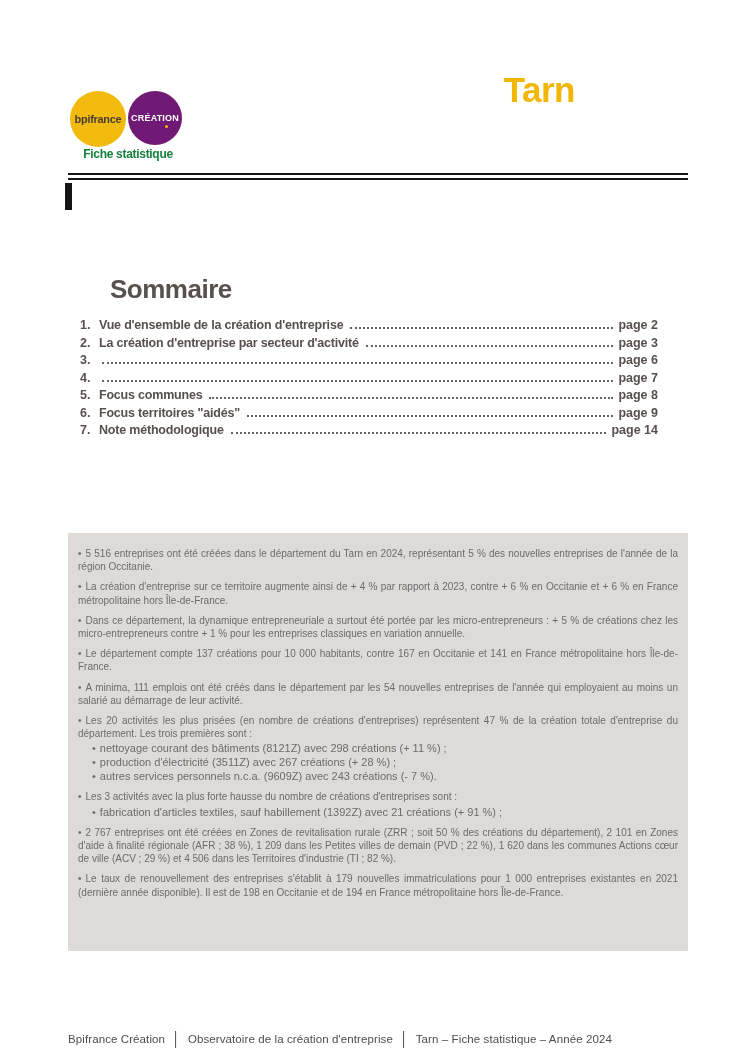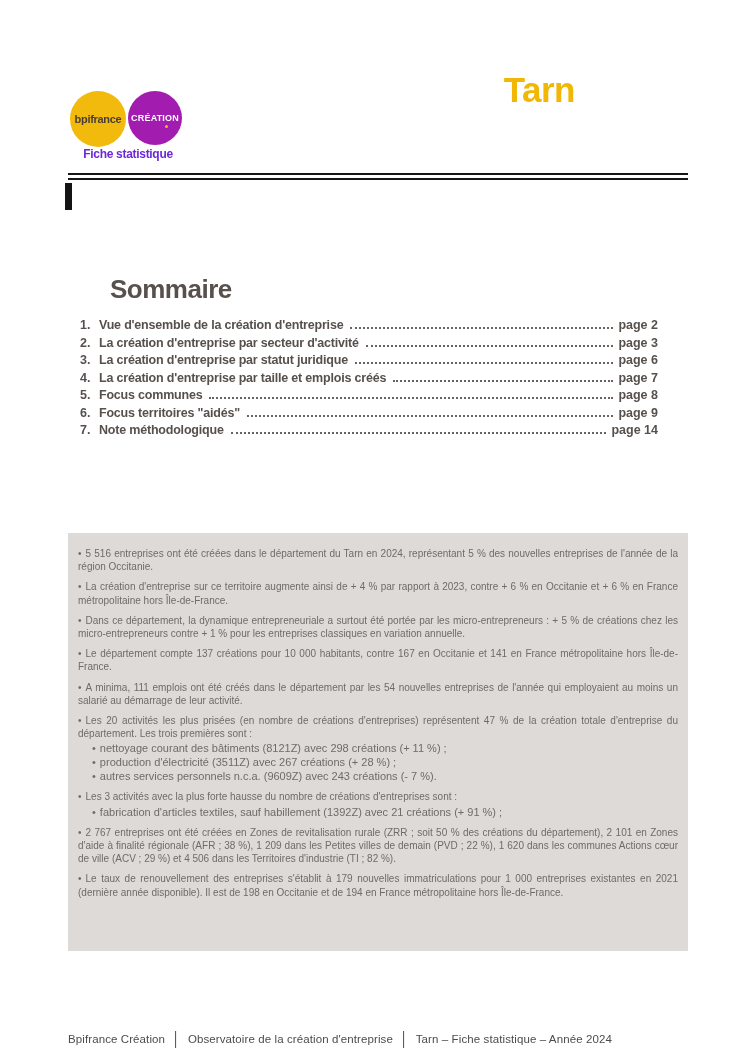--- a/index.html
+++ b/index.html
@@ -8,25 +8,25 @@
   .page {
     position:relative; width:750px; height:1061px; margin:16px auto;
     background:#ffffff; overflow:hidden;text-decoration:underline;
   }
 
   
   .logos { position:absolute; left:70px; top:75px; width:116px; }
   .circle { position:absolute; border-radius:50%; display:flex; align-items:center; justify-content:center; }
   .circle-bpi { left:0; top:0; width:56px; height:56px; background:#f2ba0c; }
   .circle-bpi span { font-size:11px; font-weight:bold; color:#4a3e33; letter-spacing:-0.3px; }
-  .circle-crea { left:58px; top:0; width:54px; height:54px; background:#a21caf; }
+  .circle-crea { left:58px; top:0; width:54px; height:54px; background:#701a75; }
   .circle-crea span { font-size:9px; font-weight:bold; color:#ffffff; letter-spacing:0.2px; }
   .crea-dot { position:absolute; left:69%; bottom:17px; width:3px; height:3px; background:#f2ba0c; border-radius:50%; }
   .tagline { position:absolute; left:62px; top:131px; width:132px; text-align:center;
-             font-size:12px; font-weight:bold; color:#6d28d9; letter-spacing:-0.3px; }
+             font-size:12px; font-weight:bold; color:#15803d; letter-spacing:-0.3px; }
 
   .title-block { position:absolute; left:295px; top:56px; width:280px; text-align:right; }
   .dept { font-size:35px; font-weight:bold; color:#f2b705; letter-spacing:-0.5px; line-height:1.0; }
   .doc-title { font-size:19px; font-weight:bold; color:#4a443f; letter-spacing:-0.6px; line-height:1.1; margin-top:4px; }
 
   .double-rule { position:absolute; left:68px; top:157px; width:620px; height:7px;
                  border-top:2px solid #161616; border-bottom:2px solid #161616; }
   .margin-mark { position:absolute; left:65px; top:167px; width:7px; height:27px; background:#141414; }
 
   
@@ -89,27 +89,25 @@
         <span class="toc-page">page 2</span>
       </li>
       <li class="toc-item">
         <span class="toc-num">2.</span>
         <span class="toc-label">La création d'entreprise par secteur d'activité</span>
         <span class="toc-dots"></span>
         <span class="toc-page">page 3</span>
       </li>
       <li class="toc-item">
         <span class="toc-num">3.</span>
-        <span class="toc-label">La création d'entreprise par statut juridique</span>
         <span class="toc-dots"></span>
         <span class="toc-page">page 6</span>
       </li>
       <li class="toc-item">
         <span class="toc-num">4.</span>
-        <span class="toc-label">La création d'entreprise par taille et emplois créés</span>
         <span class="toc-dots"></span>
         <span class="toc-page">page 7</span>
       </li>
       <li class="toc-item">
         <span class="toc-num">5.</span>
         <span class="toc-label">Focus communes</span>
         <span class="toc-dots"></span>
         <span class="toc-page">page 8</span>
       </li>
       <li class="toc-item">

